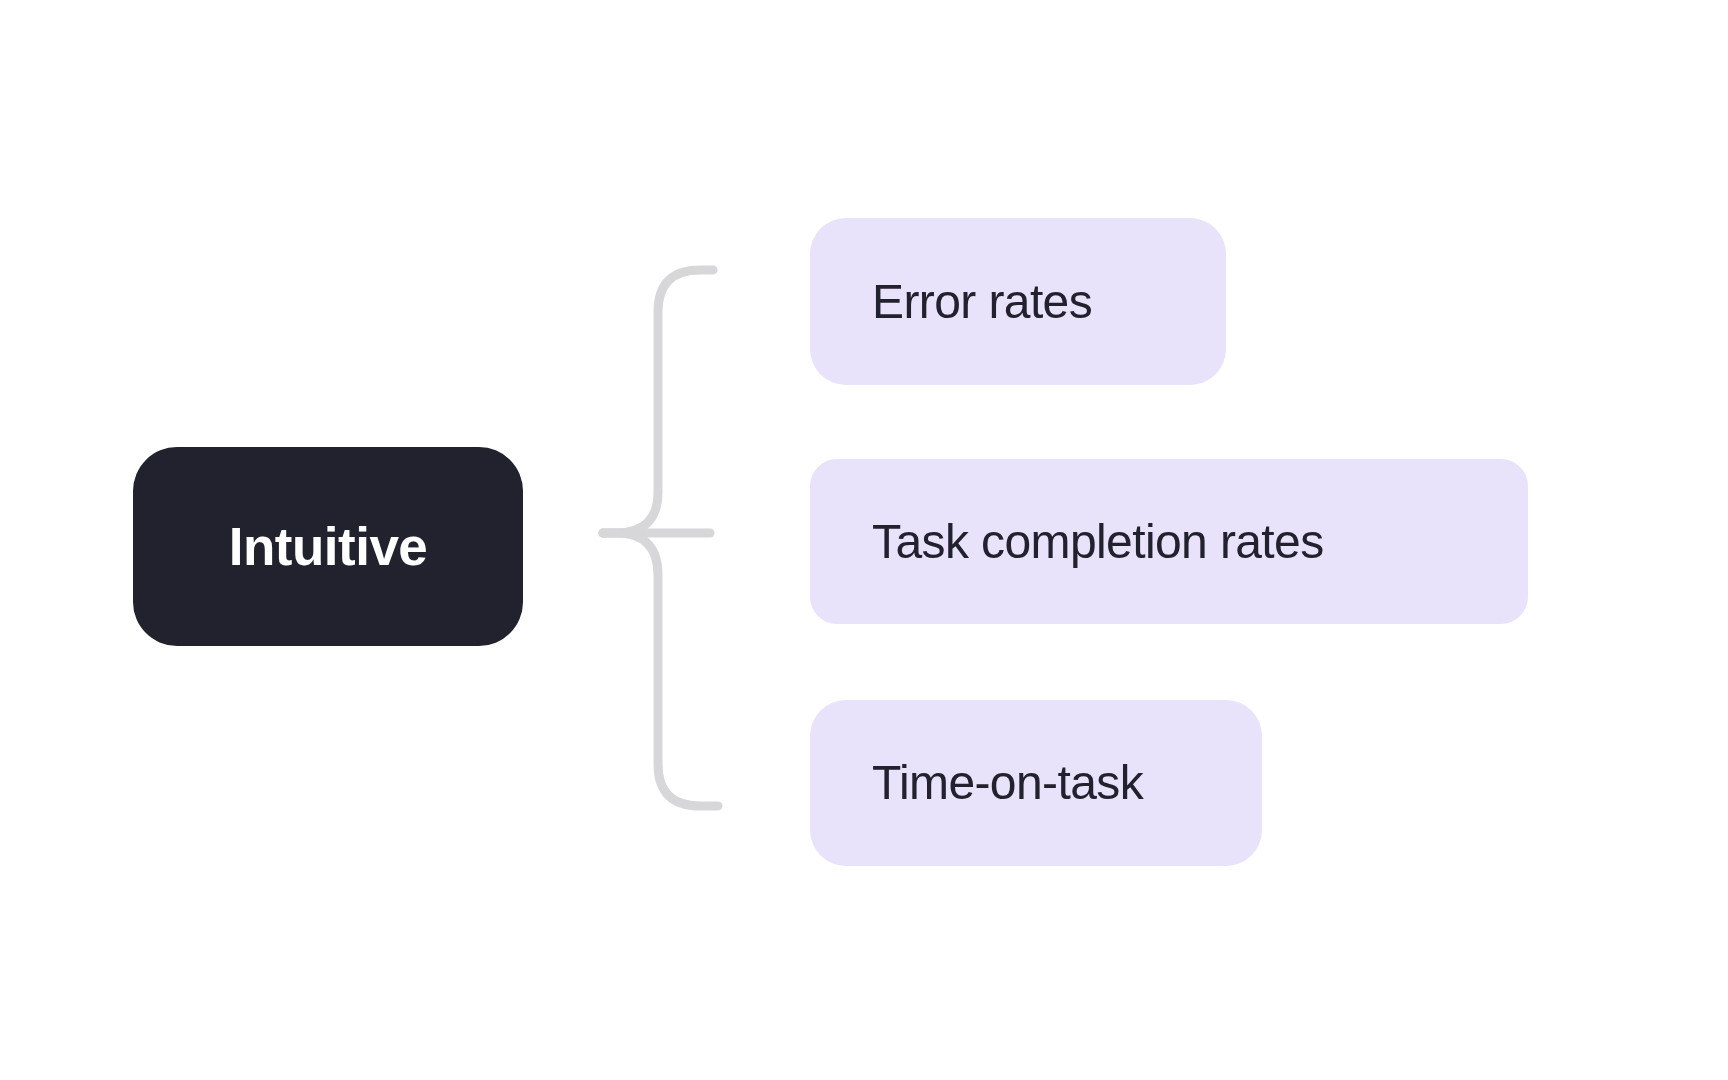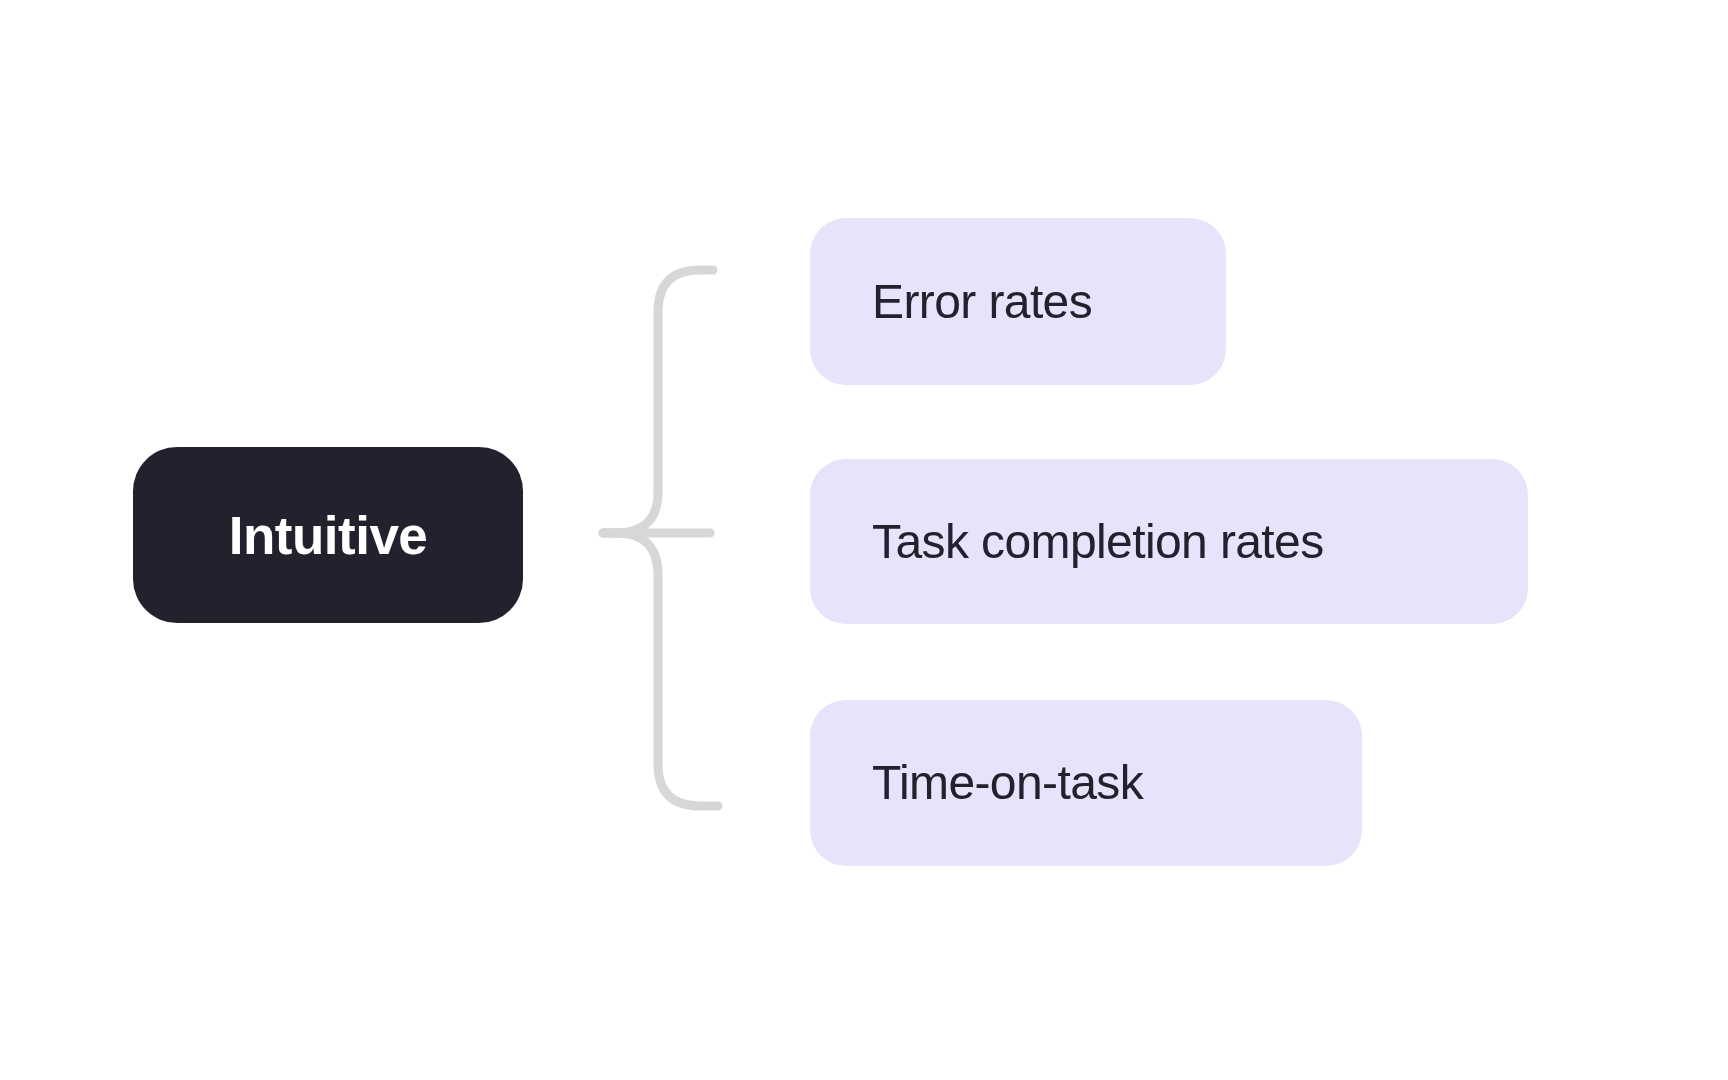--- a/index.html
+++ b/index.html
@@ -18,21 +18,21 @@
     background: #ffffff;
     overflow: hidden;
   }
 
   
   .root-node {
     position: absolute;
     left: 133px;
     top: 447px;
     width: 390px;
-    height: 176px;
+    height: 199px;
     background: #22222e;
     border-radius: 44px;
     display: flex;
     align-items: center;
     justify-content: center;
     box-sizing: border-box;
     padding: 0 26px;
   }
   .root-label {
     color: #ffffff;
@@ -68,22 +68,22 @@
     color: #22222e;
     font-family: "Liberation Sans", sans-serif;
     font-size: 48px;
     font-weight: 400;
     letter-spacing: -0.6px;
     line-height: 1;
     white-space: nowrap;
   }
 
   .node-0 { left: 810px; top: 218px;  width: 416px; height: 167px; }
-  .node-1 { left: 810px; top: 459px;  width: 718px; height: 165px; }
-  .node-2 { left: 810px; top: 700px;  width: 552px; height: 166px; }
+  .node-1 { left: 810px; top: 459px;  width: 718px; height: 165px; border-radius: 27px; }
+  .node-2 { left: 810px; top: 700px;  width: 452px; height: 166px; }
 </style>
 </head>
 <body>
 
 <div id="canvas">
 
   <div class="root-node">
     <span class="root-label">Intuitive</span>
   </div>
 

